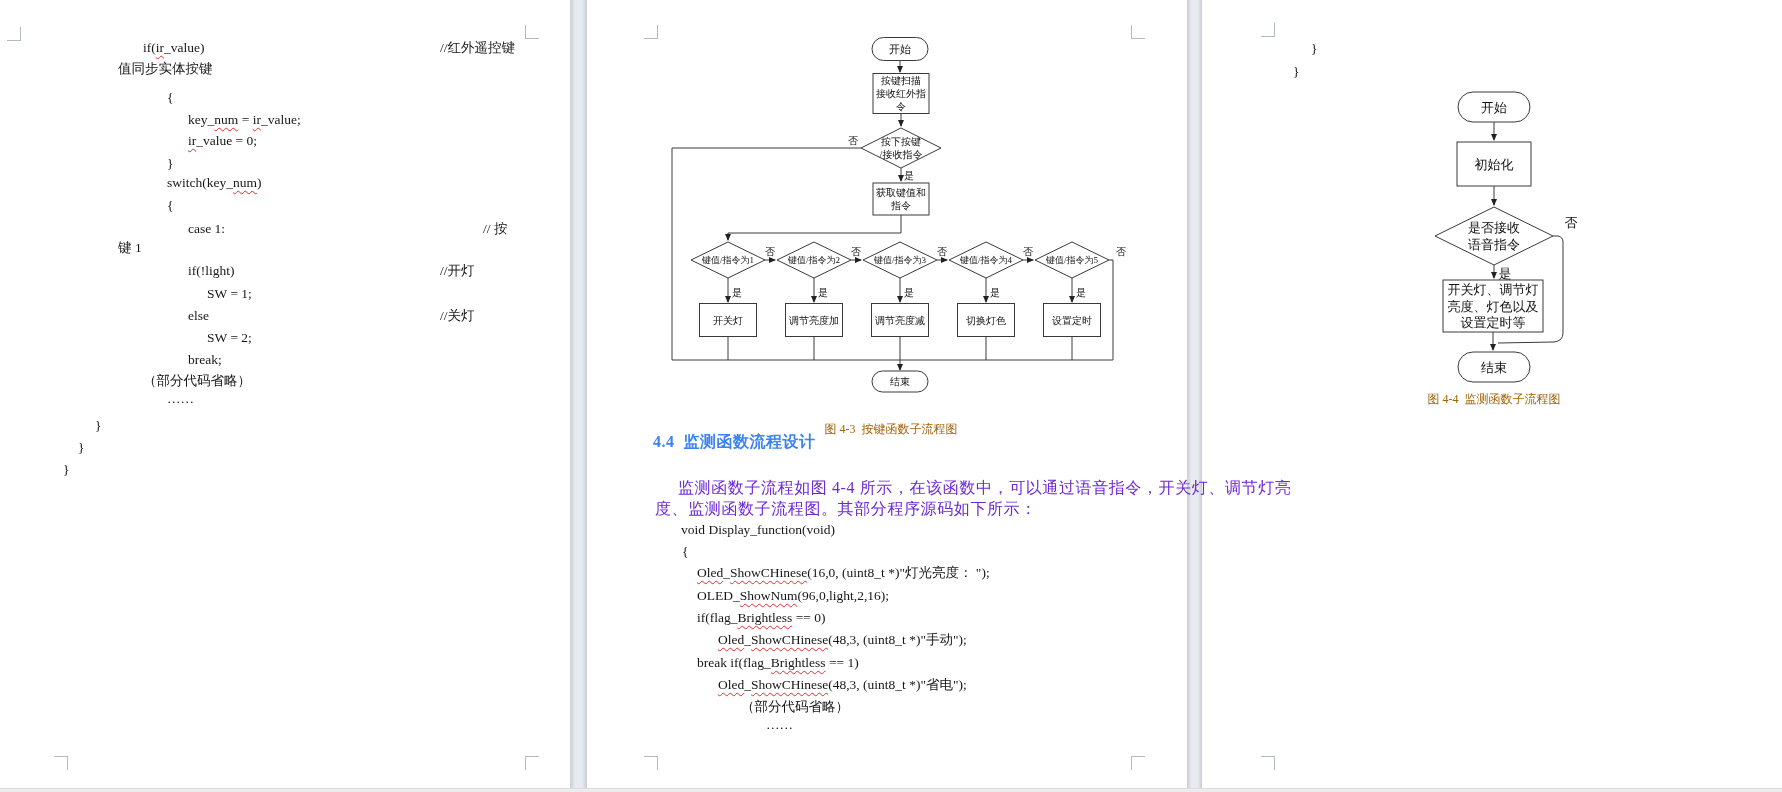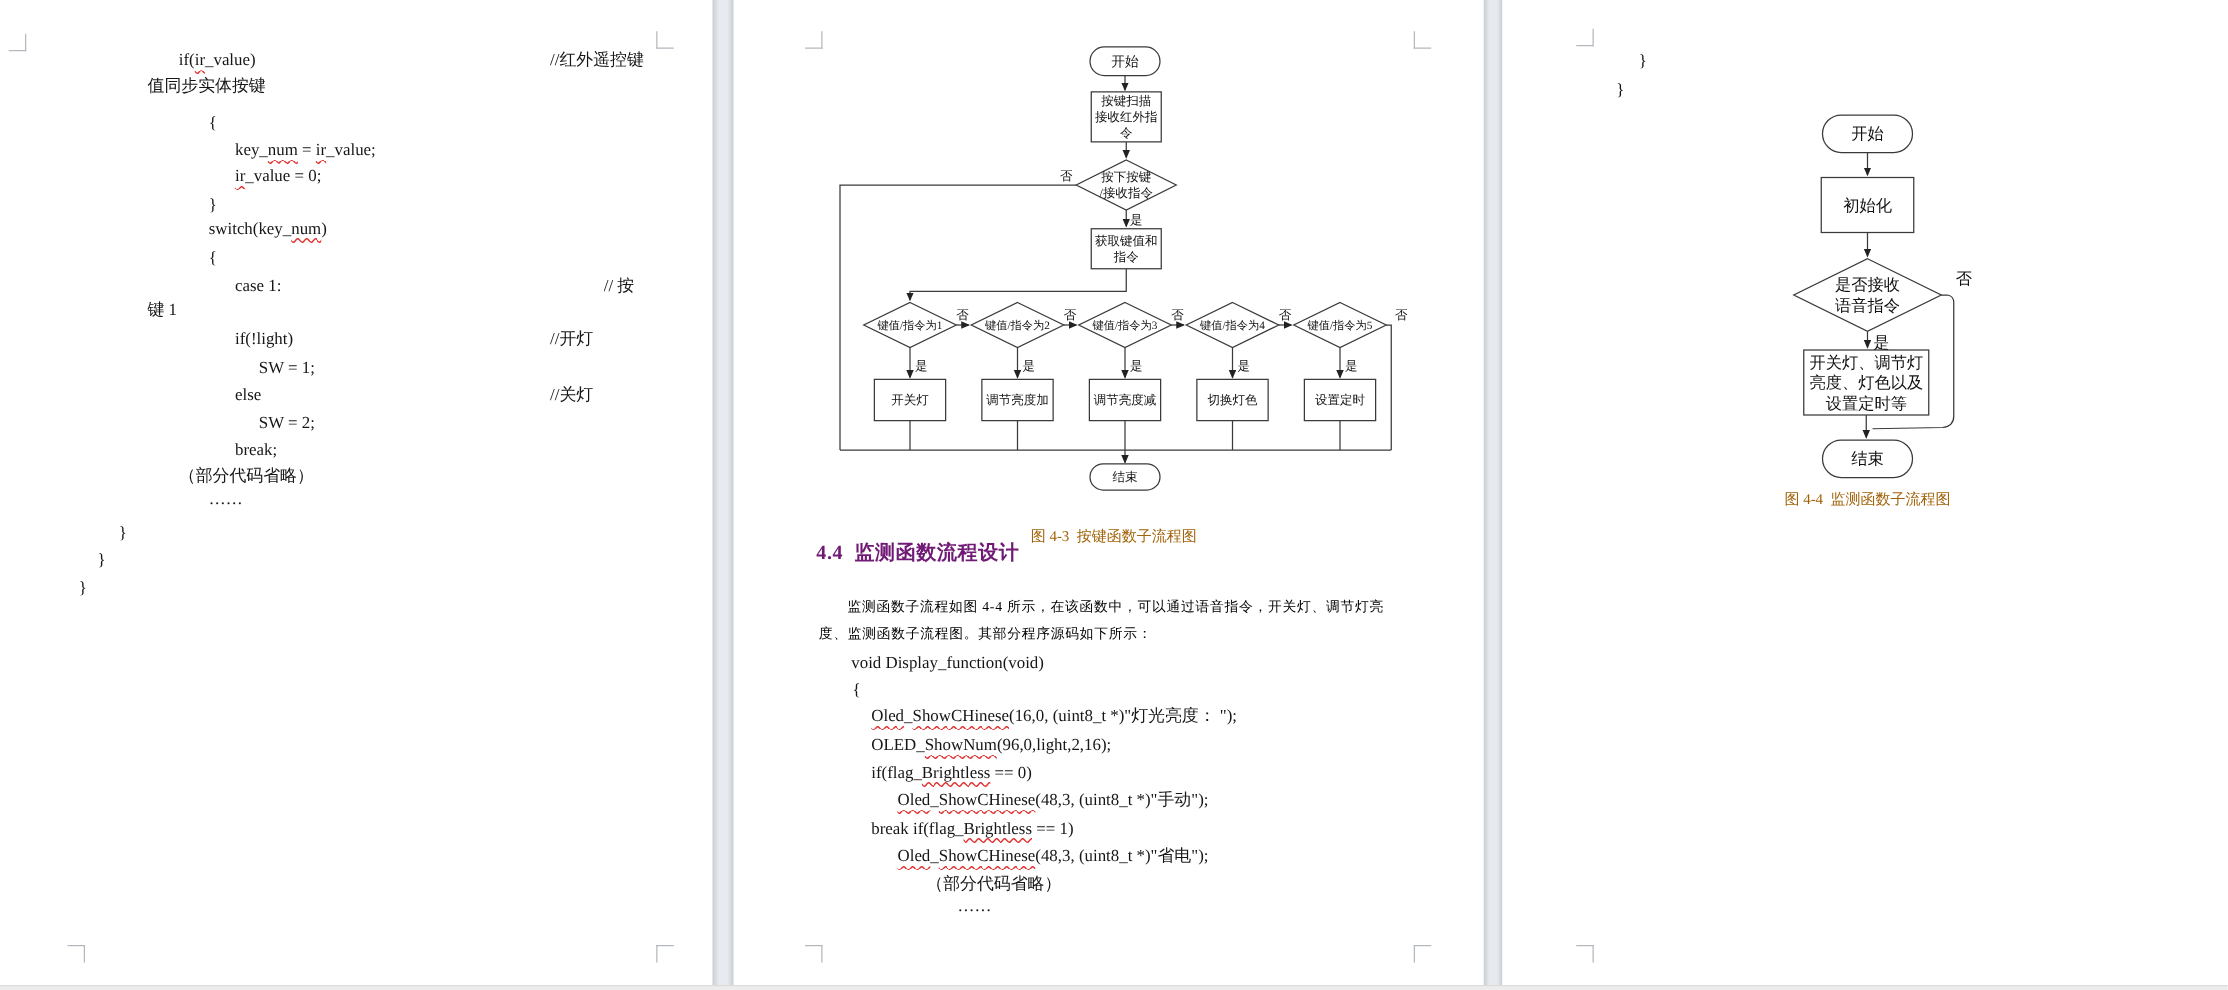--- a/index.html
+++ b/index.html
@@ -15,22 +15,22 @@
   .page3{left:1202px;width:580px;}
   .sep{position:absolute;top:0;height:100%;
     background:linear-gradient(90deg,#c9ced4,#e7eaee 30%,#e7eaee 70%,#c9ced4);}
   .sep1{left:570px;width:17px;}
   .sep2{left:1187px;width:15px;}
   .content{position:absolute;inset:0;}
   .line{position:absolute;white-space:pre;font-size:13.5px;color:#161616;line-height:16px;}
   .sq{text-decoration-line:underline;text-decoration-style:wavy;text-decoration-color:#e0302f;
       text-decoration-thickness:1px;text-underline-offset:3px;}
   .caption{position:absolute;font-size:12px;color:#a16207;white-space:pre;transform:translateX(-50%);}
-  .heading{position:absolute;font-size:16px;font-weight:bold;letter-spacing:.5px;color:#701a75;white-space:pre;}
-  .para{position:absolute;font-size:11px;letter-spacing:.6px;color:#000000;white-space:pre;}
+  .heading{position:absolute;font-size:16px;font-weight:bold;letter-spacing:.5px;color:#3b82f6;white-space:pre;}
+  .para{position:absolute;font-size:16px;letter-spacing:.6px;color:#6d28d9;white-space:pre;}
   .cmark{position:absolute;width:13px;height:13px;}
   .cmark.tl{border-right:1px solid #b4b9bf;border-bottom:1px solid #b4b9bf;}
   .cmark.tr{border-left:1px solid #b4b9bf;border-bottom:1px solid #b4b9bf;}
   .cmark.bl{border-right:1px solid #b4b9bf;border-top:1px solid #b4b9bf;}
   .cmark.br{border-left:1px solid #b4b9bf;border-top:1px solid #b4b9bf;}
   #fc-layer{position:absolute;left:0;top:0;
     font-family:"Liberation Serif","DejaVu Serif",serif;}
   #fc-layer text{fill:#111;}
   .bottom-edge{position:absolute;left:0;bottom:0;width:100%;height:3px;
     background:#ececec;border-top:1px solid #dcdcdc;}

